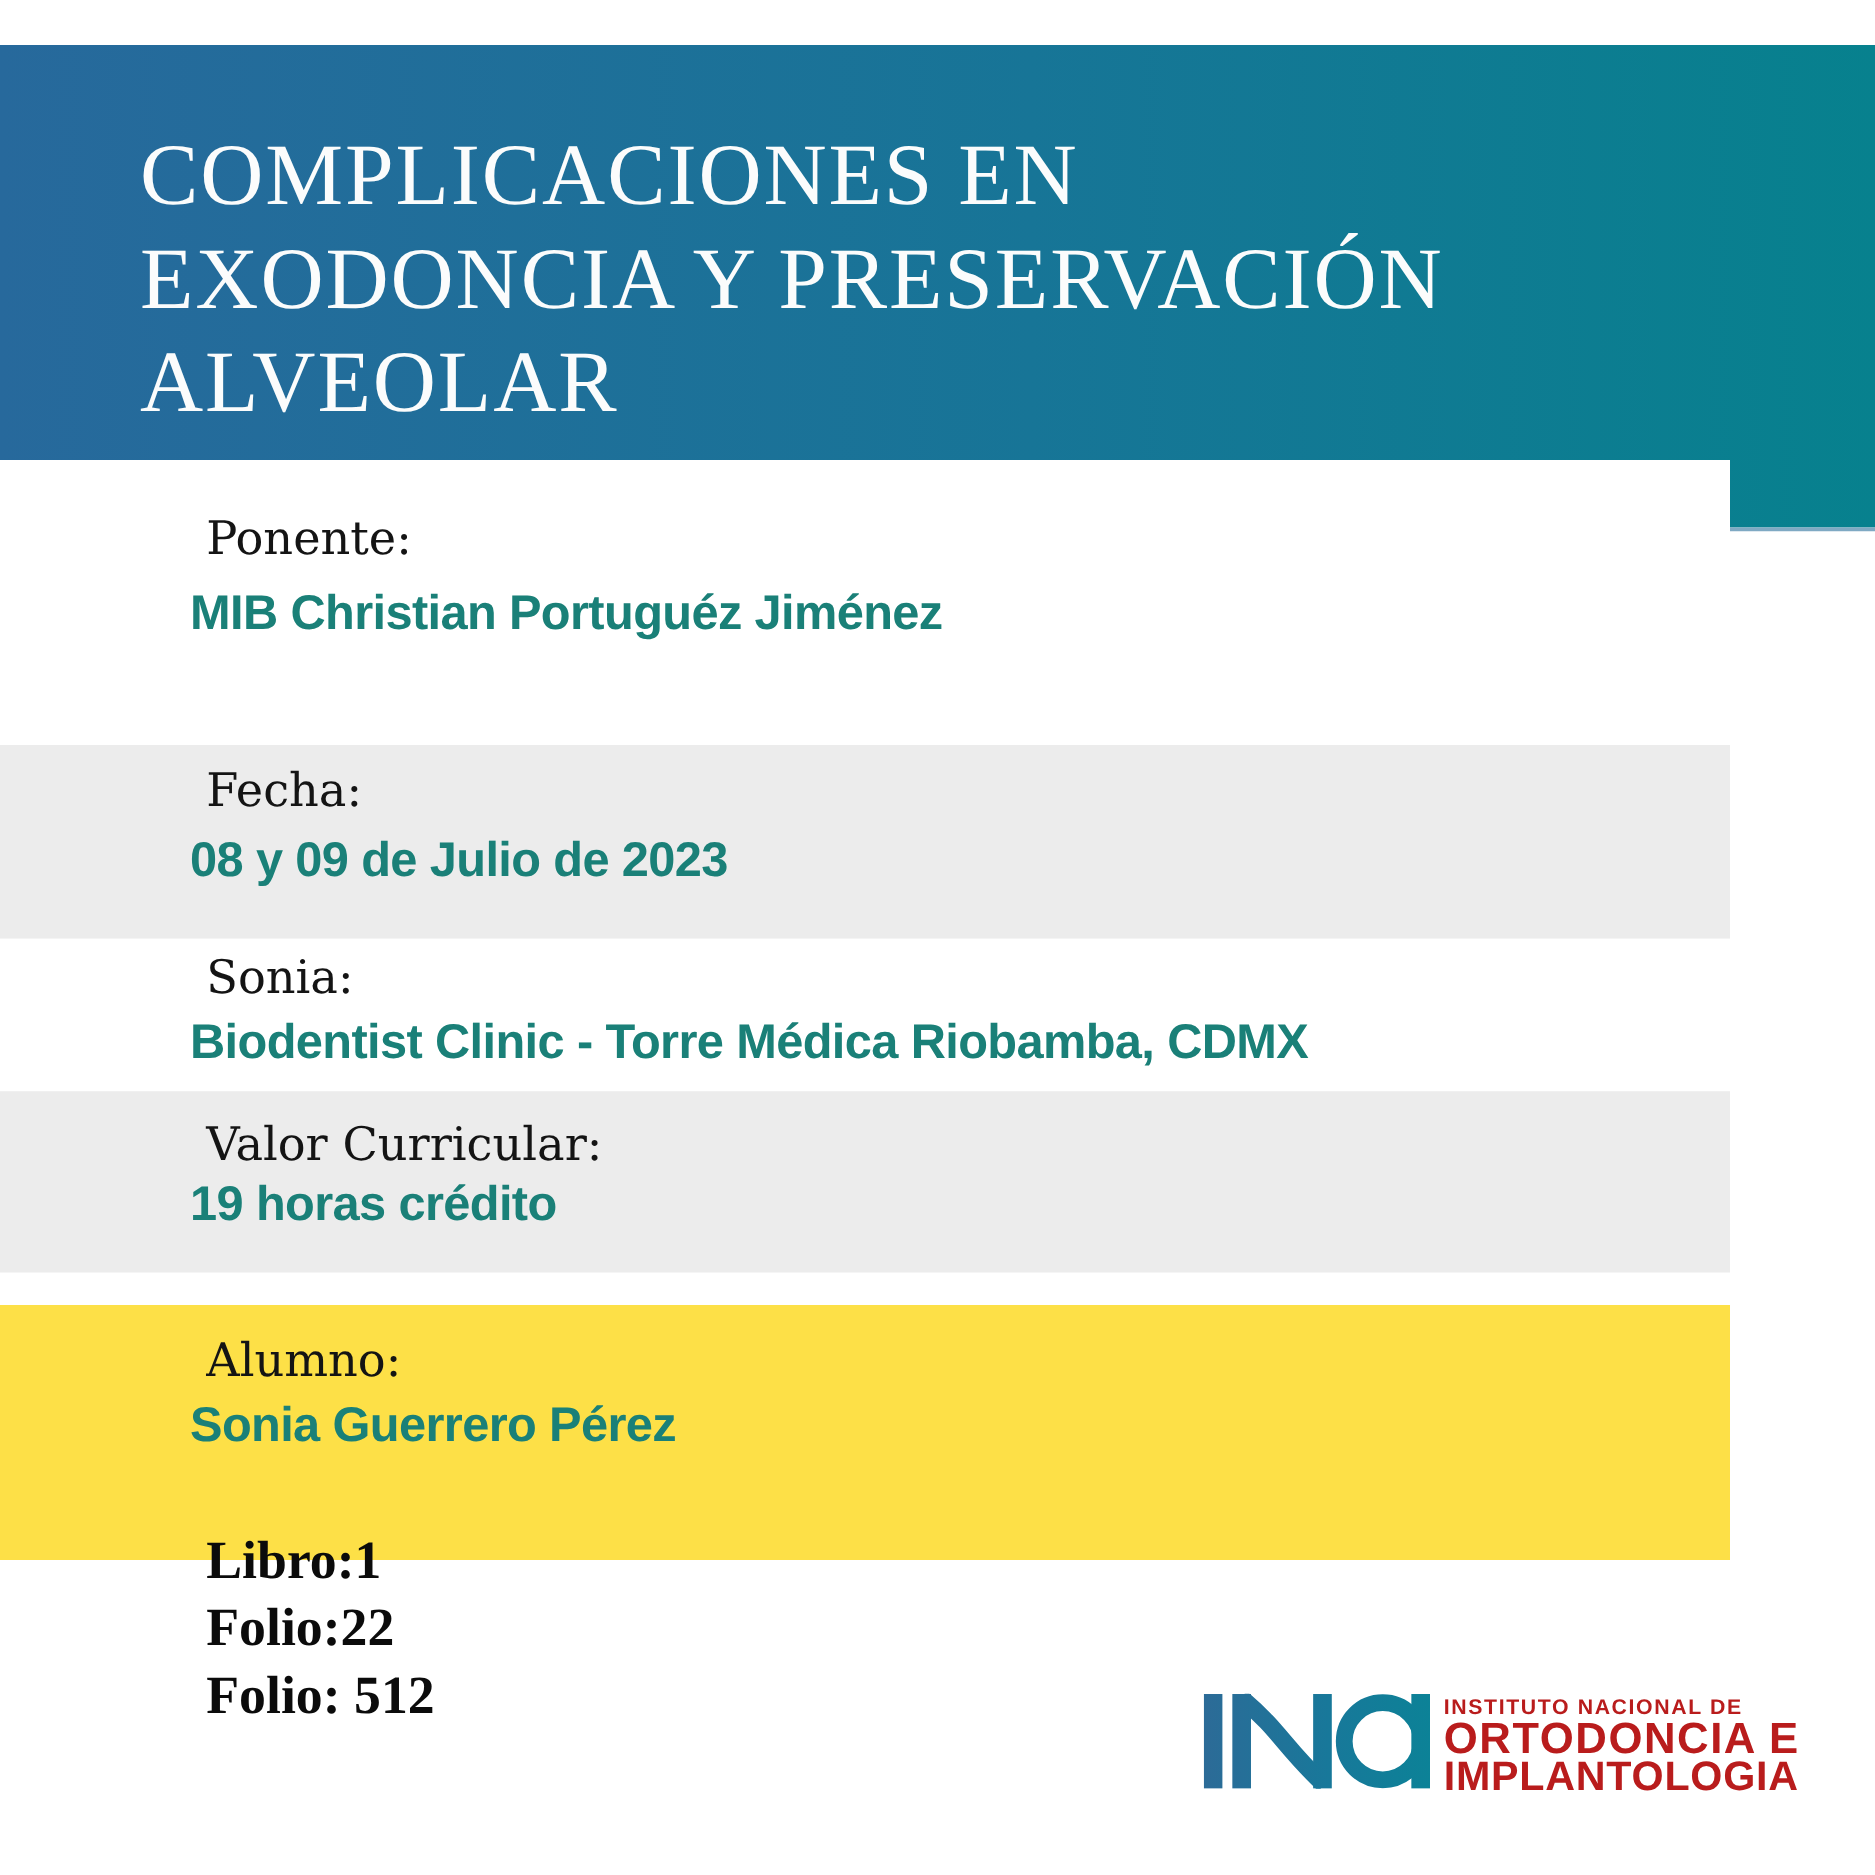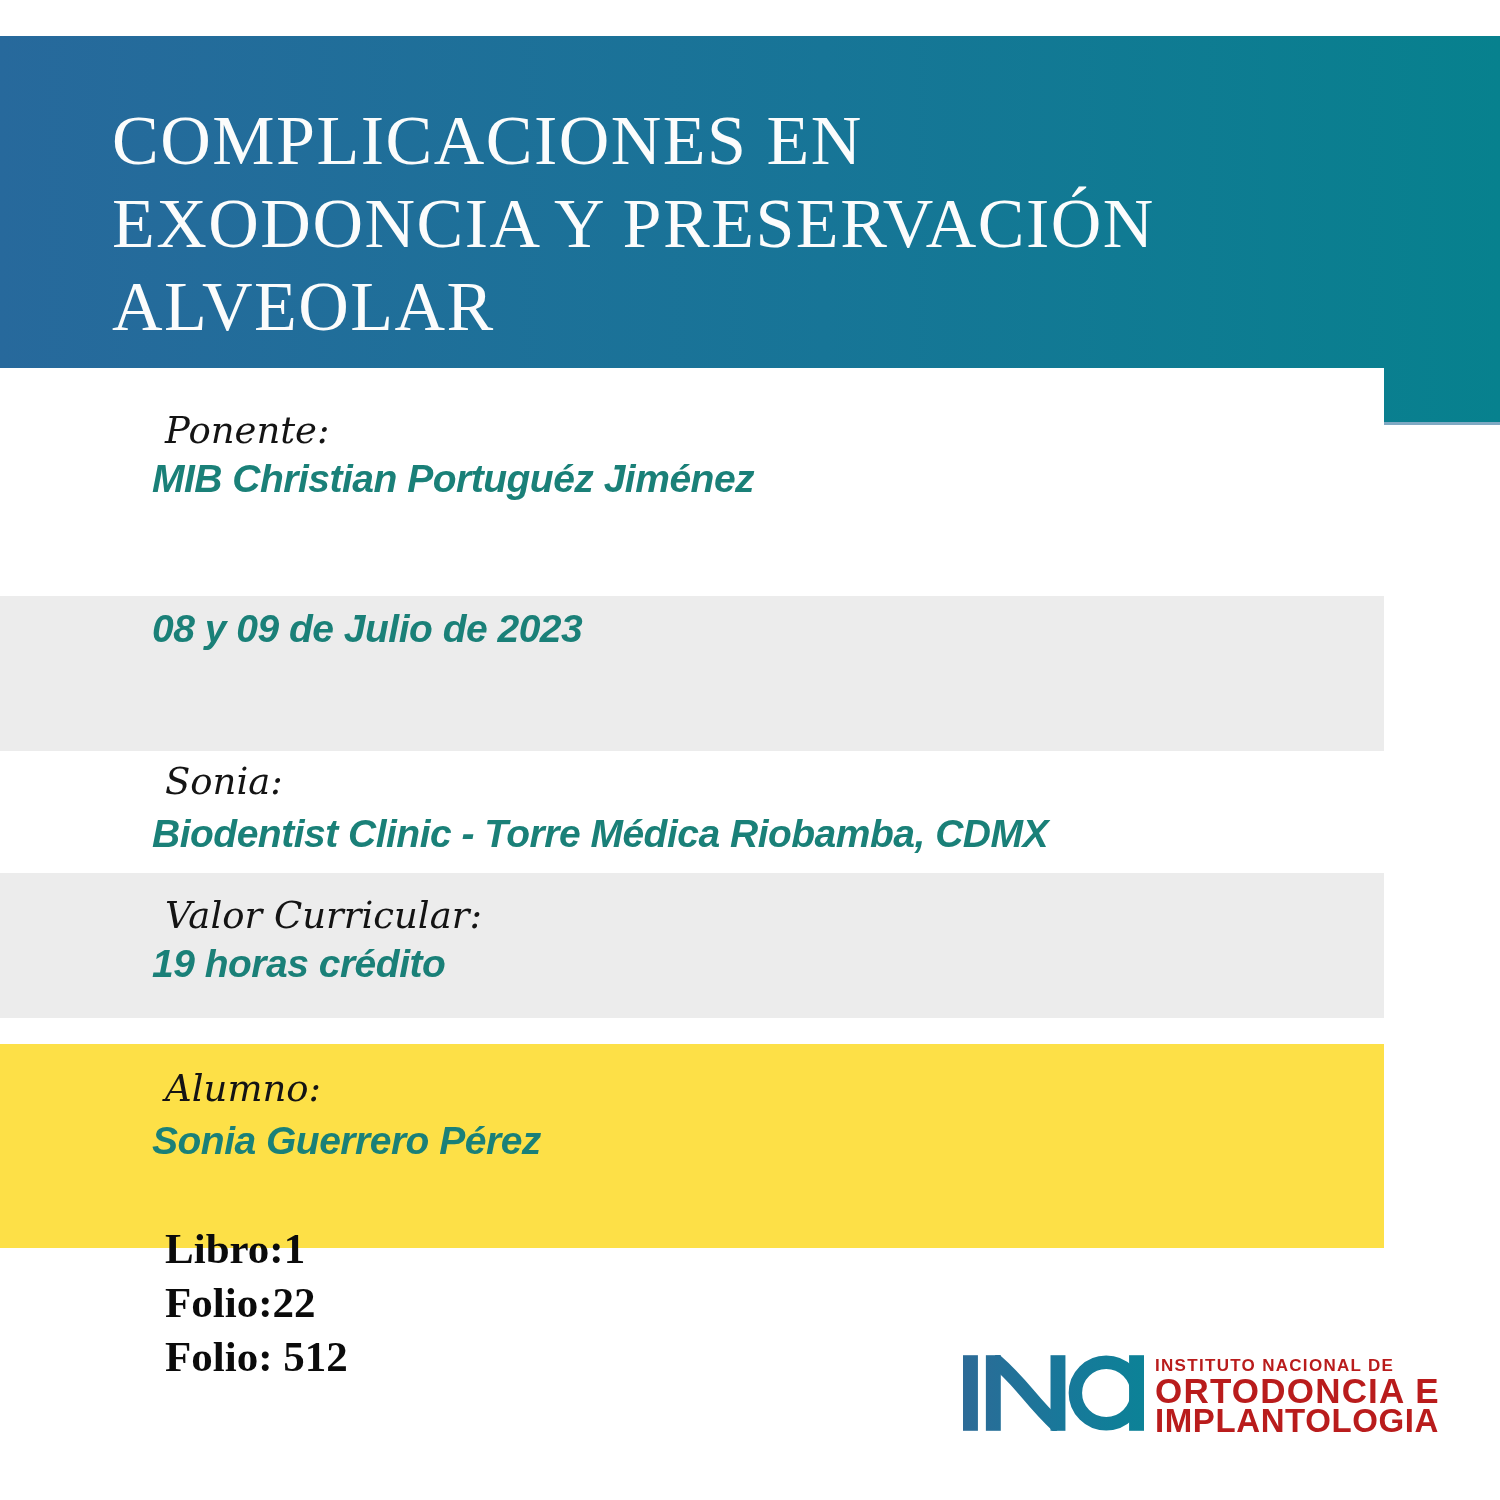--- a/index.html
+++ b/index.html
@@ -19,39 +19,39 @@
     margin-top:36px;
   }
   .title {
     position:absolute; left:112px; top:63px;
     font-family:"Liberation Serif", serif;
     font-size:70px; line-height:83px; font-weight:normal;
     letter-spacing:1.5px; color:#FBFCFC;
   }
 
   
-  .row { position:absolute; left:0; width:1384px;font-style:italic; }
+  .row { position:absolute; left:0; width:1384px; }
   #row-ponente { top:368px; height:228px; background:#ffffff; }
   #row-fecha   { top:596px; height:155px; background:#ECECEC; }
   #row-lugar   { top:751px; height:122px; background:#ffffff; }
   #row-valor   { top:873px; height:145px; background:#ECECEC; }
   #row-alumno  { top:1044px; height:204px; background:#fde047; }
 
   .label {
     margin-left:165px;
     font-family:"DejaVu Serif", serif;
     font-size:37px; line-height:46px; color:#141414;
   }
   .value {
     margin-left:152px;
     font-weight:bold; font-size:39px; line-height:46px;
     letter-spacing:-0.5px; color:#1A8078;
   }
   #row-ponente .label { padding-top:40px; }
-  #row-ponente .value { margin-top:2px; }
+  #row-ponente .value { margin-top:14px; }
   #row-fecha   .label { padding-top:14px; }
   #row-fecha   .value { margin-top:10px; }
   #row-lugar   .label { padding-top:8px; }
   #row-lugar   .value { margin-top:6px; }
   #row-valor   .label { padding-top:20px; }
   #row-valor   .value { margin-top:2px; }
   #row-alumno  .label { padding-top:22px; }
   #row-alumno  .value { margin-top:6px; }
 
   
@@ -82,20 +82,21 @@
     <div>ALVEOLAR</div>
   </h1>
 </header>
 
 <section class="row" id="row-ponente">
   <div class="label">Ponente:</div>
   <div class="value">MIB Christian Portuguéz Jiménez</div>
 </section>
 
 <section class="row" id="row-fecha">
+  <div class="label">Fecha:</div>
   <div class="value">08 y 09 de Julio de 2023</div>
 </section>
 
 <section class="row" id="row-lugar">
   <div class="label">Sonia:</div>
   <div class="value">Biodentist Clinic - Torre Médica Riobamba, CDMX</div>
 </section>
 
 <section class="row" id="row-valor">
   <div class="label">Valor Curricular:</div>

